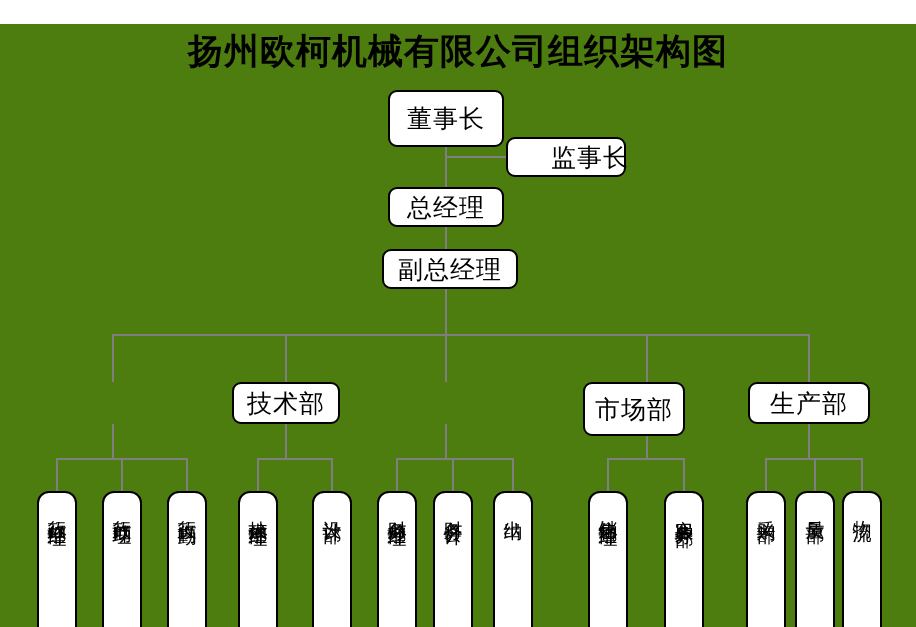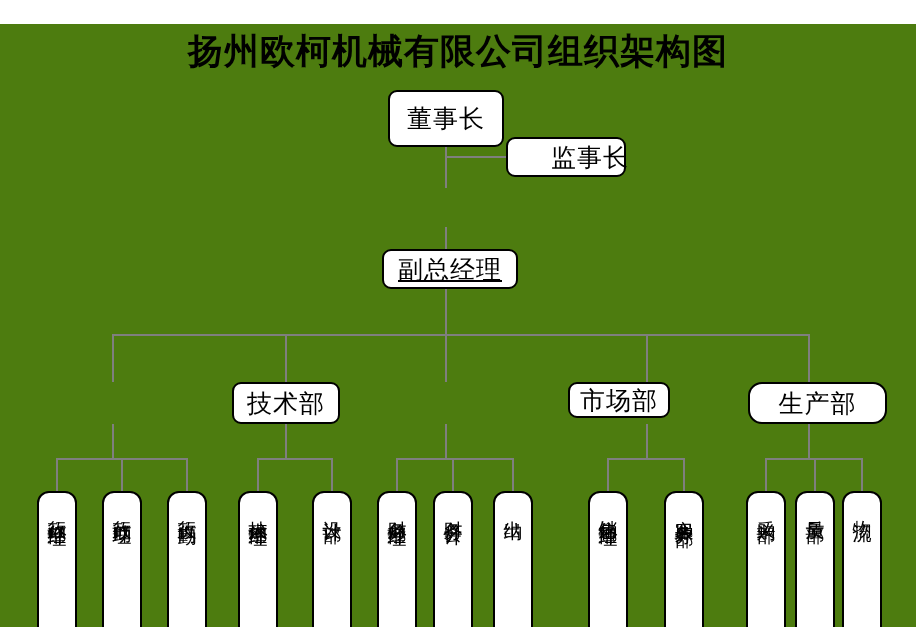--- a/index.html
+++ b/index.html
@@ -131,32 +131,35 @@
   <div class="ln v" style="left:861px; top:434px; height:33px;"></div>
 
   <div class="node horiz" style="left:388px; top:66px; width:116px; height:57px;">
     <span>董事长</span>
   </div>
 
   <div class="node horiz" style="left:506px; top:113px; width:120px; height:40px;padding-left:48px;">
     <span>监事长</span>
   </div>
 
-
-  <div class="node horiz" style="left:382px; top:225px; width:136px; height:40px;text-decoration:underline;">
+  <div class="node horiz" style="left:388px; top:163px; width:116px; height:40px;">
+    <span>总经理</span>
+  </div>
+
+  <div class="node horiz" style="left:382px; top:225px; width:136px; height:40px;">
     <span>副总经理</span>
   </div>
 
   <div class="node horiz" style="left:232px; top:358px; width:108px; height:42px;">
     <span>技术部</span>
   </div>
-  <div class="node horiz" style="left:568px; top:358px; width:102px; height:36px;">
+  <div class="node horiz" style="left:583px; top:358px; width:102px; height:54px;">
     <span>市场部</span>
   </div>
-  <div class="node horiz" style="left:748px; top:358px; width:139px; height:42px;border-radius:14px;">
+  <div class="node horiz" style="left:748px; top:358px; width:122px; height:42px;">
     <span>生产部</span>
   </div>
 
   <div class="node vert" style="left:37px; top:467px; width:40px; height:150px;">
     <span class="vtext">行政部经理</span>
   </div>
   <div class="node vert" style="left:102px; top:467px; width:40px; height:150px;">
     <span class="vtext">行政助理</span>
   </div>
   <div class="node vert" style="left:167px; top:467px; width:40px; height:150px;">

